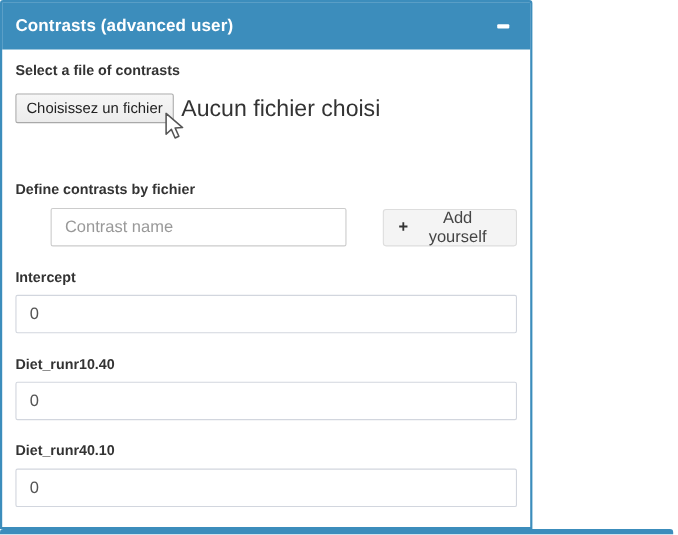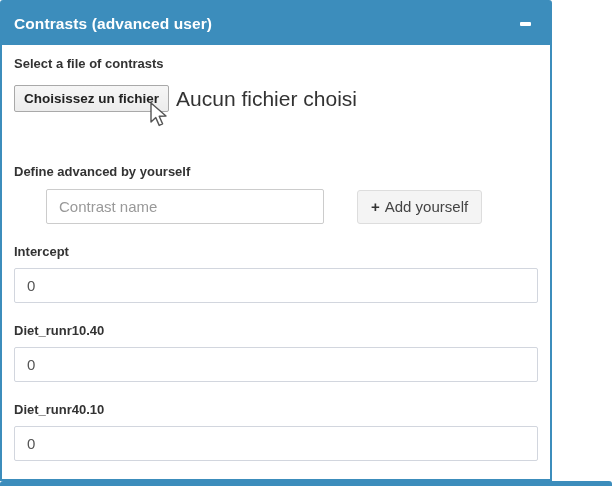--- a/index.html
+++ b/index.html
@@ -6,21 +6,21 @@
   html, body {
     width: 616px; height: 486px;
     background: #ffffff;
     font-family: "Liberation Sans", sans-serif;
     overflow: hidden;
     position: relative;
   }
   .panel {
     position: absolute;
     top: 0; left: 0;
-    width: 552px;
+    width: 484px;
     height: 481px;
     border: 2px solid #3c8dbc;
     border-radius: 3px 3px 0 0;
     background: #ffffff;
   }
   .panel-header {
     height: 43px;
     background: #3c8dbc;
     display: flex;
     align-items: center;
@@ -67,21 +67,20 @@
   .file-btn {
     height: 27px;
     padding: 0 9px;
     background: linear-gradient(#f6f6f6, #ececec);
     border: 1px solid #a9a9a9;
     border-radius: 2px;
     font-family: "Liberation Sans", sans-serif;
     font-size: 13.5px;
     color: #222222;
     cursor: pointer;
-    font-weight: bold;
   }
   .file-status {
     font-size: 21px;
     color: #333333;
     margin-left: 7px;
   }
   .define-section { margin-top: 52px; }
   .define-row {
     display: flex;
     align-items: center;
@@ -166,21 +165,21 @@
   <div class="panel-body">
 
     <div class="section-label">Select a file of contrasts</div>
 
     <div class="file-row">
       <button class="file-btn">Choisissez un fichier</button>
       <span class="file-status">Aucun fichier choisi</span>
     </div>
 
     <div class="define-section">
-      <div class="section-label">Define advanced by yourself</div>
+      <div class="section-label">Define contrasts by fichier</div>
       <div class="define-row">
         <input type="text" class="text-input" placeholder="Contrast name" style="">
         <button class="btn-default">
           <span class="plus-glyph">+</span>
           <span>Add yourself</span>
         </button>
       </div>
     </div>
 
     <div class="coef-group">

